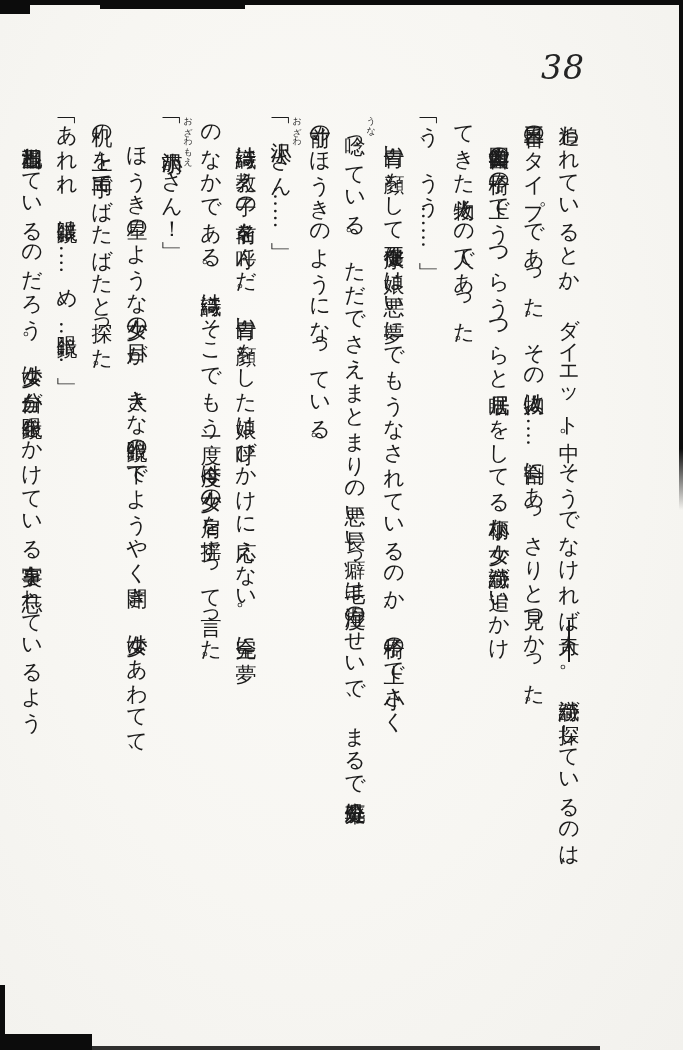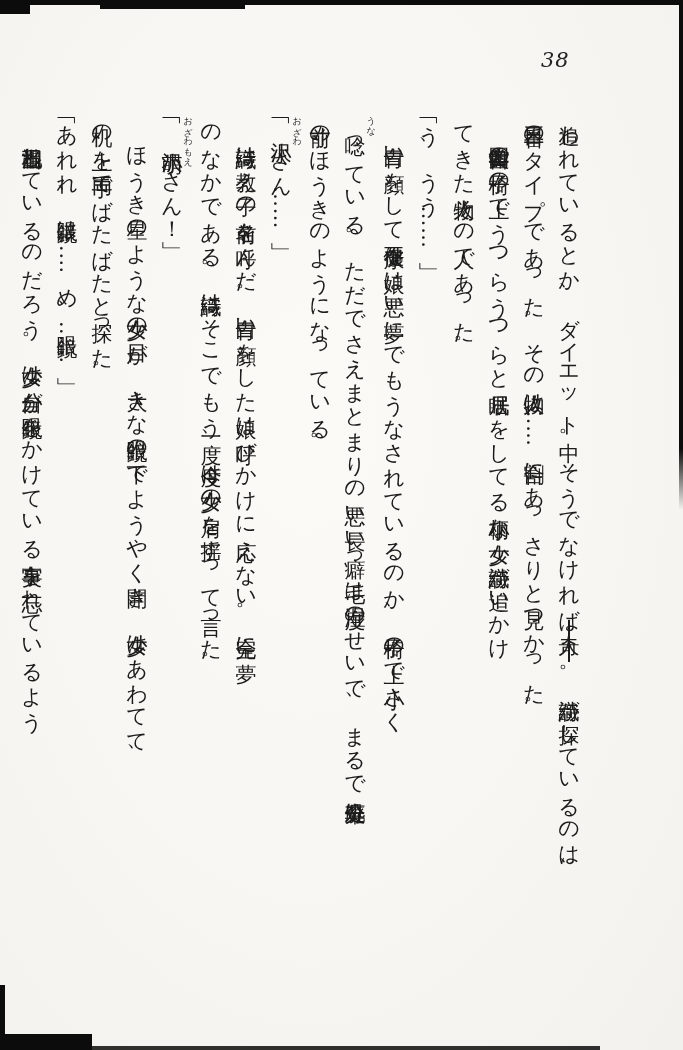--- a/index.html
+++ b/index.html
@@ -27,21 +27,21 @@
                      background: linear-gradient(#0c0c0c 88%, rgba(12,12,12,0)); }
   .edge-bottom     { left: 0;  top: 1046px; width: 600px; height: 4px; opacity: .85; }
   .edge-bottom-left{ left: 0;  top: 1034px; width: 92px;  height: 16px; }
   .edge-left-notch { left: 0;  top: 985px;  width: 5px;   height: 65px; }
 
   
   .page-number {
     position: absolute;
     left: 541px;
     top: 48px;
-    font-size: 21px;
+    font-size: 33px;
     font-style: italic;
     color: #242424;
     letter-spacing: 1px;
   }
 
   
   .text-area {
     position: absolute;
     top: 110px;
     right: 97px;

